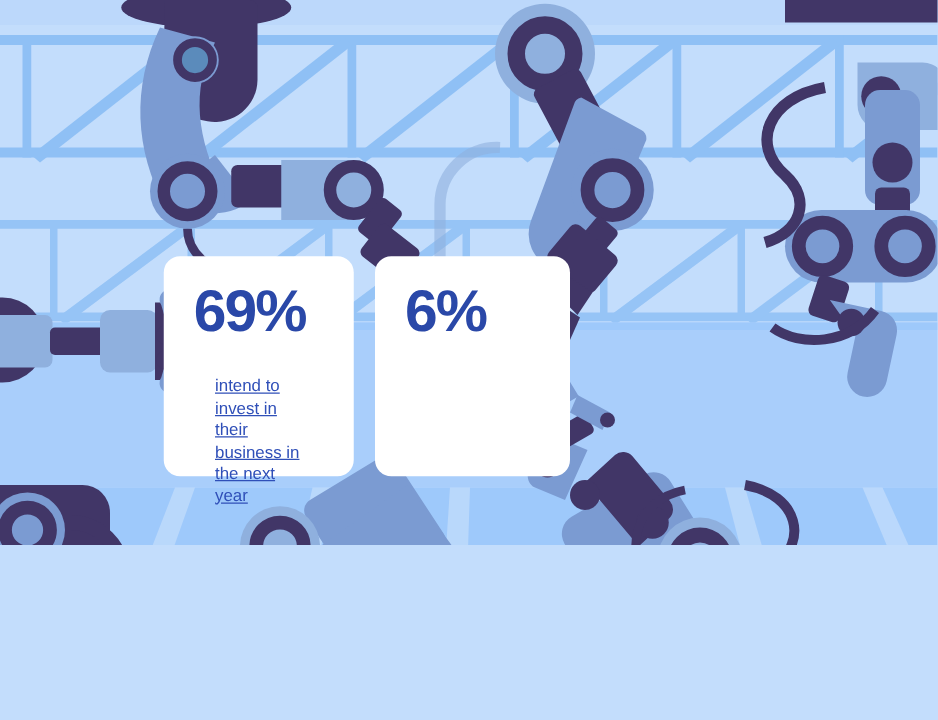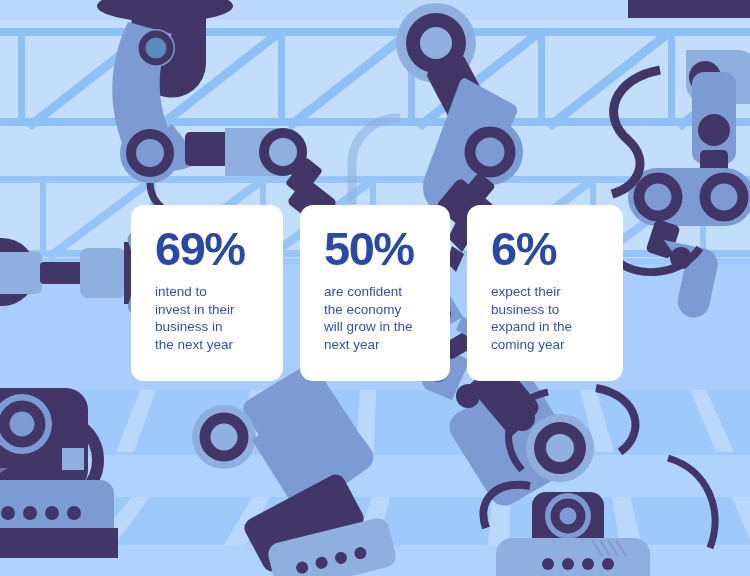--- a/index.html
+++ b/index.html
@@ -1,21 +1,21 @@
 <!DOCTYPE html>
 <html><head>
 <meta charset="utf-8">
 <style>
   html,body{margin:0;padding:0;}
   body{
     width:750px;height:576px;overflow:hidden;
     font-family:"Liberation Sans","DejaVu Sans",sans-serif;
     background:#c3ddfc;
   }
-  #stage{position:relative;width:750px;height:576px;overflow:hidden;background:#c3ddfc;}
+  #stage{position:relative;width:750px;height:436px;overflow:hidden;background:#c3ddfc;}
   #art{position:absolute;left:0;top:0;width:750px;height:576px;}
   #cards{
     position:absolute;left:131px;top:205px;width:492px;height:176px;
     display:flex;gap:17px;
   }
   .card{
     background:#ffffff;border-radius:13px;
     padding:18px 22px 16px 24px;
     box-sizing:border-box;
     display:flex;flex-direction:column;
@@ -29,22 +29,23 @@
     font-weight:bold;
     letter-spacing:-1.5px;
     line-height:52px;
     margin:0 0 8px 0;
   }
   .desc{
     color:#2f4fb8;
     font-size:13.5px;
     line-height:17.5px;
     font-weight:500;
-    margin:0;
+    margin:17px;
     white-space:pre-line;
+    text-decoration:underline;
   }
 </style>
 </head>
 <body>
 
 <div id="stage">
 
   <svg id="art" viewBox="0 0 750 576" xmlns="http://www.w3.org/2000/svg">
     <defs>
       <g id="jointDark">
@@ -270,31 +271,20 @@
   <div id="cards">
 
     <div class="card c1">
       <div class="pct">69%</div>
       <div class="desc">intend to
 invest in their
 business in
 the next year</div>
     </div>
 
-    <div class="card c2">
-      <div class="pct">50%</div>
-      <div class="desc">are confident
-the economy
-will grow in the
-next year</div>
-    </div>
 
     <div class="card c3">
       <div class="pct">6%</div>
-      <div class="desc">expect their
-business to
-expand in the
-coming year</div>
     </div>
 
   </div>
 
 </div>
 
 </body></html>

